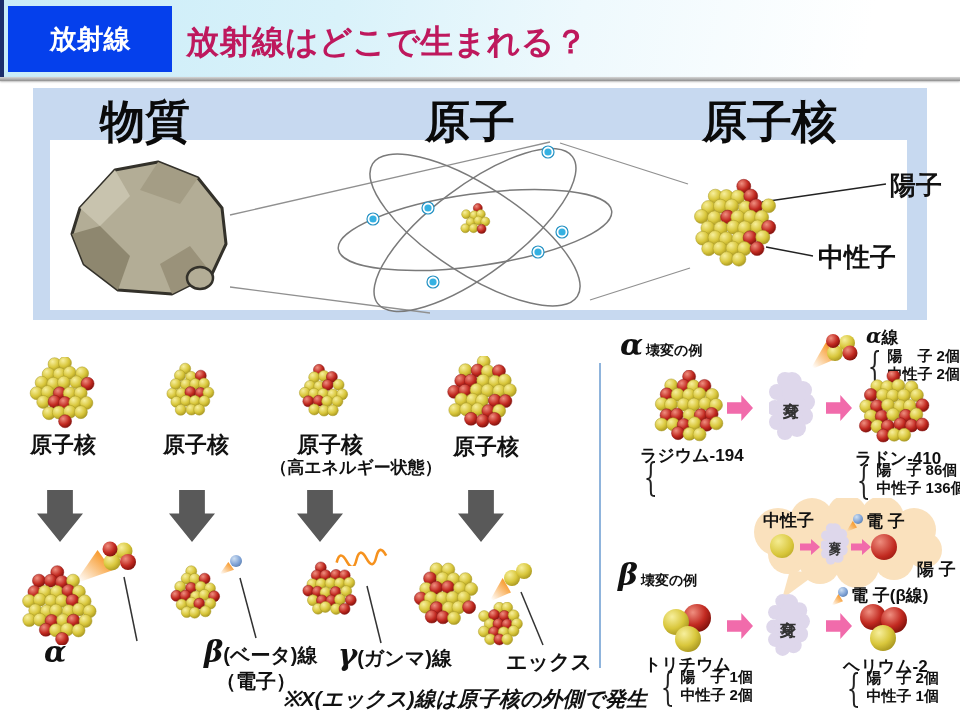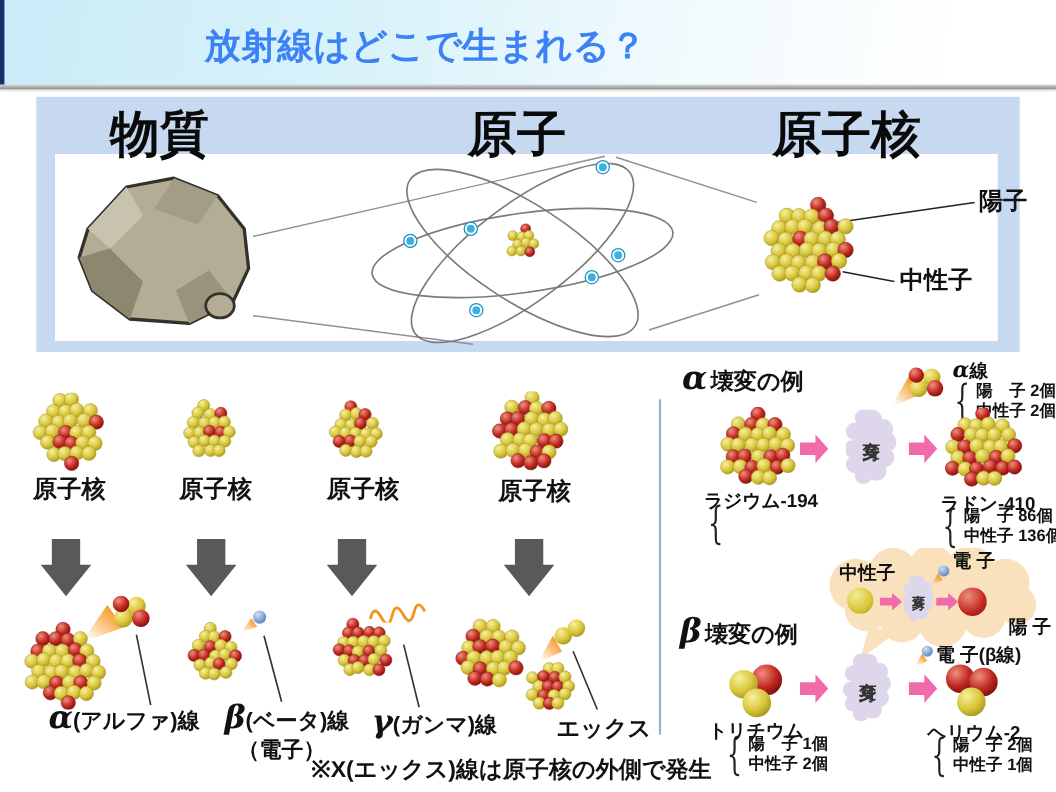--- a/index.html
+++ b/index.html
@@ -8,45 +8,45 @@
   .abs{position:absolute;}
 
   
   .header-band{left:0;top:0;width:960px;height:77px;
     background:linear-gradient(100deg,#c9ecf8 0%,#d9f2fa 35%,#eef9fd 60%,#ffffff 90%);}
   .header-edge{left:0;top:0;width:4px;height:77px;background:#1b2e6b;}
   .header-rule{left:0;top:77px;width:960px;height:4px;
     background:linear-gradient(to bottom,#d6d6d6,#8f8f8f);box-shadow:0 1px 2px rgba(0,0,0,.25);}
   .badge{left:8px;top:6px;width:164px;height:66px;background:#0540ec;color:#fff;
     display:flex;align-items:center;justify-content:center;font-size:27px;font-weight:bold;}
-  .page-title{left:186px;top:20px;font-size:33px;font-weight:bold;color:#3b82f6;}
+  .page-title{left:186px;top:20px;font-size:33px;font-weight:bold;color:#be185d;}
 
   
   .panel{left:33px;top:88px;width:894px;height:232px;background:#c7d9f0;}
   .panel-white{left:50px;top:140px;width:857px;height:170px;background:#ffffff;}
   .ov-label{font-size:45px;font-weight:bold;color:#0a0a0a;top:92px;}
-  .prot-label{font-size:22px;font-weight:bold;}
+  .prot-label{font-size:26px;font-weight:bold;}
 
   
   .nuc-label{font-size:22px;font-weight:bold;text-align:center;}
   .nuc-sub{font-size:17px;font-weight:bold;text-align:center;}
   .garrow{background:#595959;clip-path:polygon(22% 0,78% 0,78% 45%,100% 45%,50% 100%,0 45%,22% 45%);}
   .parrow{background:#f16bab;clip-path:polygon(0 28%,55% 28%,55% 0,100% 50%,55% 100%,55% 72%,0 72%);}
   .flame{background:linear-gradient(to top right,rgba(247,147,30,0) 10%,#f7931e 85%);
          clip-path:polygon(0 100%,62% 0,100% 60%);}
   .ray-label{display:flex;align-items:baseline;white-space:nowrap;}
   .greek{font-family:"DejaVu Serif",serif;font-style:italic;font-weight:bold;font-size:29px;line-height:1;}
   .ray-text{font-size:20px;font-weight:bold;}
-  .note{font-size:21px;font-weight:bold;white-space:nowrap;}
+  .note{font-size:21px;font-weight:bold;white-space:nowrap;font-style:italic;}
   .divider{left:599px;top:363px;width:2px;height:305px;background:#8fb4dc;}
 
   
   .ex-title{display:flex;align-items:baseline;white-space:nowrap;}
   .ex-title .greek{font-size:30px;}
-  .ex-title .t{font-size:21px;font-weight:bold;margin-left:3px;}
+  .ex-title .t{font-size:14px;font-weight:bold;margin-left:3px;}
   .iso-name{font-size:17px;font-weight:bold;white-space:nowrap;}
   .brace-group{display:flex;align-items:center;white-space:nowrap;}
   .brace{font-family:"DejaVu Serif",serif;font-size:40px;font-weight:400;line-height:.85;
          transform:scaleX(.55);transform-origin:center;color:#222;}
   .brace-lines{font-size:15px;font-weight:bold;line-height:1.2;}
   .vtext{writing-mode:vertical-rl;text-orientation:upright;font-weight:bold;color:#333;
          letter-spacing:2px;line-height:1;}
   .ball{border-radius:50%;}
   .ball.y{background:radial-gradient(circle at 35% 30%,#f5ec92,#d8c63a 60%,#a8961f);}
   .ball.r{background:radial-gradient(circle at 35% 30%,#ee8d7e,#c12a20 60%,#7e100a);}
@@ -85,20 +85,21 @@
         <circle cx="25" cy="20" r="12"></circle>
       </g>
     </symbol>
   </defs>
 </svg>
 
 <div class="slide">
 
   <div class="abs header-band"></div>
   <div class="abs header-edge"></div>
+  <div class="abs badge">放射線</div>
   <div class="abs page-title">放射線はどこで生まれる？</div>
   <div class="abs header-rule"></div>
 
   <div class="abs panel"></div>
   <div class="abs panel-white"></div>
   <div class="abs ov-label" style="left:425px;">原子</div>
   <div class="abs ov-label" style="left:100px;">物質</div>
   <div class="abs ov-label" style="left:702px;">原子核</div>
 
   <svg class="abs" style="left:60px;top:156px" width="180" height="150" viewBox="0 0 180 150">
@@ -316,20 +317,21 @@
       <circle cx="43.37270061728395" cy="54.95634790809328" r="6.5" fill="url(#gradR)" stroke="#8e1a1a" stroke-width=".5"></circle>
       <circle cx="54.13615483539095" cy="54.864030521262" r="6.5" fill="url(#gradY)" stroke="#a89a2a" stroke-width=".5"></circle>
       <circle cx="26.005961934156378" cy="62.81645613854595" r="6.5" fill="url(#gradR)" stroke="#8e1a1a" stroke-width=".5"></circle>
       <circle cx="37.60460133744856" cy="64.78154615912209" r="6.5" fill="url(#gradR)" stroke="#8e1a1a" stroke-width=".5"></circle>
       <circle cx="49.50370370370371" cy="62.95265469821673" r="6.5" fill="url(#gradR)" stroke="#8e1a1a" stroke-width=".5"></circle>
     </svg>
 
   <div class="abs nuc-label" style="left:13px;top:430px;width:100px">原子核</div>
   <div class="abs nuc-label" style="left:146px;top:430px;width:100px">原子核</div>
   <div class="abs nuc-label" style="left:280px;top:430px;width:100px">原子核</div>
+  <div class="abs nuc-sub" style="left:266px;top:456px;width:180px">（高エネルギー状態）</div>
   <div class="abs nuc-label" style="left:436px;top:432px;width:100px">原子核</div>
 
   <div class="abs garrow" style="left:37px;top:490px;width:46px;height:52px"></div>
   <div class="abs garrow" style="left:169px;top:490px;width:46px;height:52px"></div>
   <div class="abs garrow" style="left:297px;top:490px;width:46px;height:52px"></div>
   <div class="abs garrow" style="left:458px;top:490px;width:46px;height:52px"></div>
 
   <div class="abs flame" style="left:74px;top:550px;width:38px;height:34px"></div>
   <svg class="abs nucleus-svg" style="left:18px;top:565px" width="80" height="80">
       <circle cx="39.327655178326474" cy="7.1457201646090525" r="6.5" fill="url(#gradR)" stroke="#8e1a1a" stroke-width=".5"></circle>
@@ -367,21 +369,20 @@
       <circle cx="44.08160236625514" cy="73.90471508916323" r="6.5" fill="url(#gradR)" stroke="#8e1a1a" stroke-width=".5"></circle>
     </svg>
   <svg class="abs" style="left:100px;top:540px" width="40" height="34" viewBox="0 0 40 34">
     <circle cx="12" cy="22" r="8.5" fill="url(#gradY)"></circle>
       <circle cx="24" cy="11" r="8.5" fill="url(#gradY)"></circle>
     <circle cx="28" cy="22" r="8" fill="url(#gradR)"></circle>
       <circle cx="10" cy="9" r="7.5" fill="url(#gradR)"></circle>
   </svg>
   <div class="abs ray-label" style="left:44px;top:638px">
     <span class="greek">α</span>
-      <span class="ray-text">(アルファ)線</span>
   </div>
 
   <div class="abs flame" style="left:219px;top:562px;width:15px;height:13px"></div>
   <svg class="abs nucleus-svg" style="left:167px;top:565px" width="56" height="56">
       <circle cx="24.228449931412893" cy="6.257718621399178" r="5.5" fill="url(#gradY)" stroke="#a89a2a" stroke-width=".5"></circle>
       <circle cx="19.71051868998628" cy="13.539442112482854" r="5.5" fill="url(#gradY)" stroke="#a89a2a" stroke-width=".5"></circle>
       <circle cx="27.63190500685871" cy="13.893575342935529" r="5.5" fill="url(#gradY)" stroke="#a89a2a" stroke-width=".5"></circle>
       <circle cx="37.625976508916324" cy="13.692615980795612" r="5.5" fill="url(#gradR)" stroke="#8e1a1a" stroke-width=".5"></circle>
       <circle cx="13.221886145404664" cy="21.72834495884774" r="5.5" fill="url(#gradY)" stroke="#a89a2a" stroke-width=".5"></circle>
       <circle cx="24.115649005486965" cy="22.95670658436214" r="5.5" fill="url(#gradR)" stroke="#8e1a1a" stroke-width=".5"></circle>
@@ -627,21 +628,21 @@
   <div class="abs ball y" style="left:770px;top:534px;width:24px;height:24px"></div>
   <div class="abs parrow" style="left:800px;top:539px;width:20px;height:16px"></div>
   <svg class="abs" style="left:821px;top:522px" width="28" height="44">
       <use href="#cloudShape"></use>
     </svg>
   <div class="abs vtext" style="left:829px;top:531px;font-size:12px">変身</div>
   <div class="abs parrow" style="left:851px;top:539px;width:20px;height:16px"></div>
   <div class="abs ball r" style="left:871px;top:534px;width:26px;height:26px"></div>
   <div class="abs flame" style="left:846px;top:521px;width:11px;height:11px"></div>
   <div class="abs ball e" style="left:853px;top:514px;width:10px;height:10px"></div>
-  <div class="abs lbl17" style="left:866px;top:498px">電 子</div>
+  <div class="abs lbl17" style="left:866px;top:510px">電 子</div>
   <div class="abs lbl17" style="left:917px;top:558px">陽 子</div>
 
   <div class="abs ex-title" style="left:618px;top:560px">
     <span class="greek">β</span>
     <span class="t">壊変の例</span>
   </div>
 
   <svg class="abs" style="left:660px;top:598px" width="58" height="56" viewBox="0 0 58 56">
     <circle cx="37" cy="20" r="14" fill="url(#gradR)"></circle>
     <circle cx="16" cy="24" r="13" fill="url(#gradY)"></circle>

